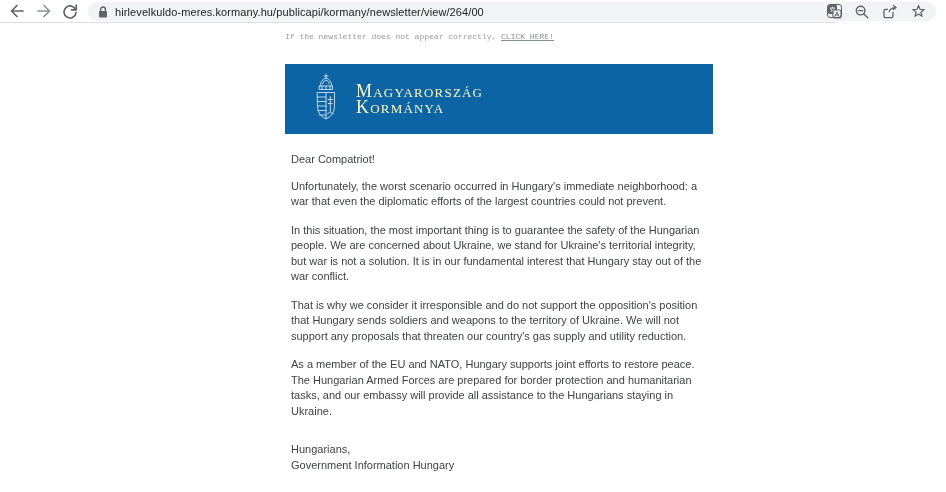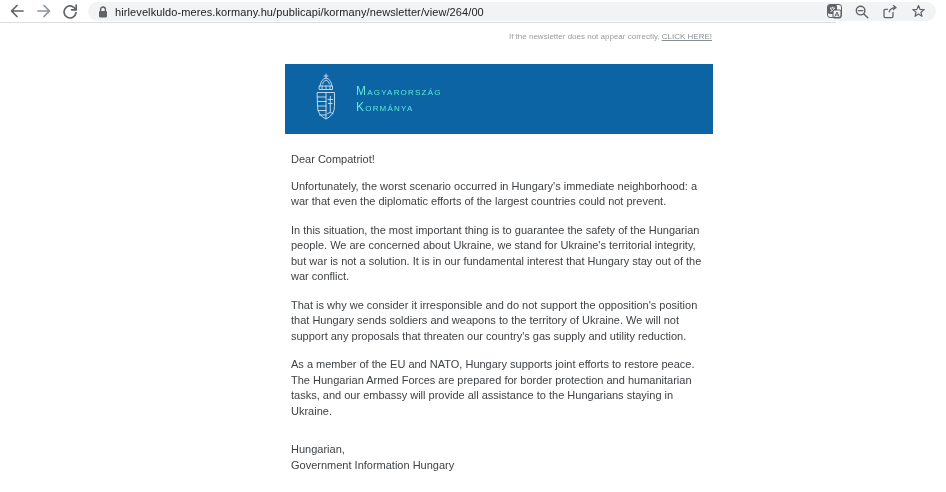--- a/index.html
+++ b/index.html
@@ -19,29 +19,29 @@
   .lock-icon { width: 10px; height: 12px; margin-right: 7px; flex: none; }
   .url-text { flex: 1; font-size: 11px; color: #202124; letter-spacing: 0.1px;
     white-space: nowrap; overflow: hidden; }
   .omni-actions { display: flex; align-items: center; gap: 13px; flex: none; }
   .omni-actions svg { display: block; cursor: pointer; }
   .side-panel-stub { position: absolute; right: -6px; top: 4px; width: 15px; height: 14px;
     border: 1.6px solid #5f6368; border-radius: 3px; cursor: pointer; }
 
   
   .content { position: absolute; left: 285px; top: 24px; width: 428px; }
-  .notice { margin-top: 8px; text-align: right; font-size: 8px; color: #9b9b9b;
-    padding-right: 1px; }
+  .notice { margin-top: 8px; text-align: left; font-size: 8px; color: #9b9b9b;
+    padding-right: 1px; font-family: Liberation Mono, monospace; }
   .notice-link { color: #8a8f94; text-decoration: underline; cursor: pointer; }
 
   .banner { margin-top: 23px; width: 428px; height: 70px; display: flex;
     align-items: center; padding-left: 26px; }
   .crest { flex: none; margin-right: 15px; }
-  .banner-title { font-family: Liberation Sans, sans-serif; font-variant: small-caps;
-    font-size: 12px; line-height: 16px; letter-spacing: 1.2px; color: #5eead4; }
+  .banner-title { font-family: Liberation Serif, serif; font-variant: small-caps;
+    font-size: 18px; line-height: 16px; letter-spacing: 1.2px; color: #fef9c3; }
 
   .letter { padding: 18px 6px 0; font-size: 11px; line-height: 15.5px; color: #3f4245; }
   .salutation { margin-bottom: 11px; }
   .letter p { margin: 0 0 13px; }
   .closing-block { margin-top: 23px; }
 
   .social-row { margin-top: 33px; display: flex; justify-content: center; gap: 7px; }
   .social-row span { display: block; width: 18px; height: 18px; cursor: pointer; }
   .social-row svg { display: block; }
 </style>
@@ -114,21 +114,21 @@
     </div>
   </div>
 
   <div class="letter">
     <div class="salutation">Dear Compatriot!</div>
     <p>Unfortunately, the worst scenario occurred in Hungary's immediate neighborhood: a war that even the diplomatic efforts of the largest countries could not prevent.</p>
     <p>In this situation, the most important thing is to guarantee the safety of the Hungarian people. We are concerned about Ukraine, we stand for Ukraine's territorial integrity, but war is not a solution. It is in our fundamental interest that Hungary stay out of the war conflict.</p>
     <p>That is why we consider it irresponsible and do not support the opposition's position that Hungary sends soldiers and weapons to the territory of Ukraine. We will not support any proposals that threaten our country's gas supply and utility reduction.</p>
     <p>As a member of the EU and NATO, Hungary supports joint efforts to restore peace. The Hungarian Armed Forces are prepared for border protection and humanitarian tasks, and our embassy will provide all assistance to the Hungarians staying in Ukraine.</p>
     <div class="closing-block">
-      <div>Hungarian,</div>
+      <div>Hungarians,</div>
       <div>Government Information Hungary</div>
     </div>
   </div>
 
   <div class="social-row">
     <span>
       <svg width="18" height="18" viewBox="0 0 18 18">
         <circle cx="9" cy="9" r="8.2" stroke="#64a0c8" stroke-width="1.1" fill="none"></circle>
         <path d="M11 4.8 h-0.9 q-2 0 -2 2 v7 M6.9 8.7 h3.6" stroke="#64a0c8" stroke-width="1.2" fill="none" stroke-linecap="round"></path>
       </svg>

